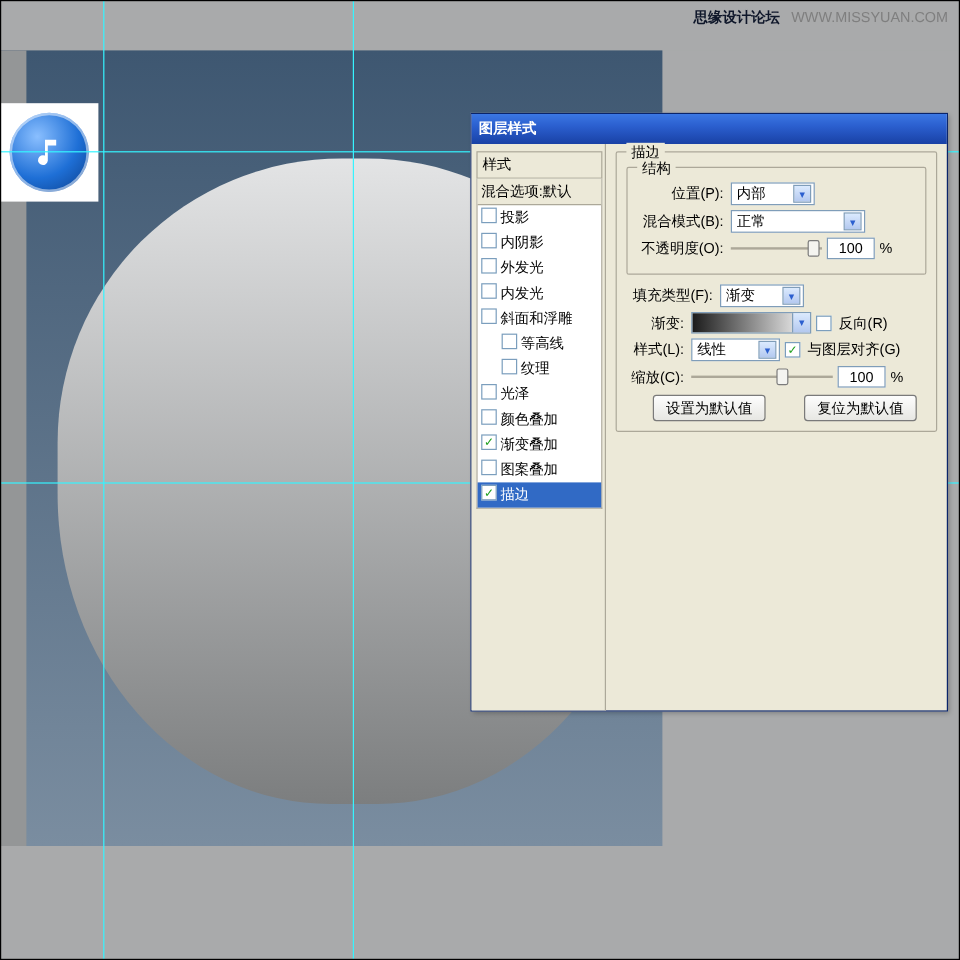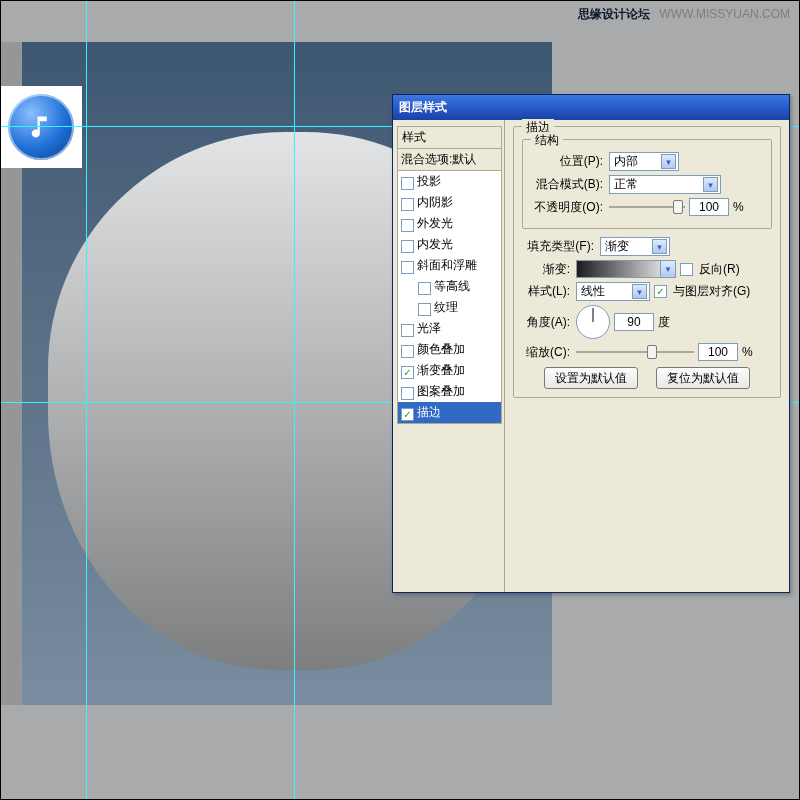--- a/index.html
+++ b/index.html
@@ -37,21 +37,21 @@
 
 
 .dialog { position: absolute; left: 392px; top: 94px; width: 398px; height: 499px; background: #ece9d8; border: 1px solid #0a246a; box-shadow: 2px 2px 4px rgba(0,0,0,.25); z-index: 20; }
 .titlebar { height: 25px; background: linear-gradient(#3b77e3, #2b5fcf 40%, #1941a5); color: #fff; display: flex; align-items: center; padding: 0 6px; font-size: 12px; font-weight: bold; }
 .dialog-body { position: absolute; top: 25px; left: 0; right: 0; bottom: 0; display: flex; }
 
 
 .styles-panel { width: 112px; border-right: 1px solid #aca899; padding-top: 6px; background: #ece9d8; }
 .styles-head { border: 1px solid #aca899; margin: 0 2px 0 4px; padding: 2px 4px; background: #ece9d8; font-size: 12px; }
 .styles-list { margin: 0 2px 0 4px; border: 1px solid #aca899; border-top: none; background: #fff; }
-.style-row { display: flex; align-items: flex-end; gap: 3px; padding: 2px 3px; font-size: 12px; color: #000; cursor: default; }
+.style-row { display: flex; align-items: flex-start; gap: 3px; padding: 2px 3px; font-size: 12px; color: #000; cursor: default; }
 .style-row .cb { width: 13px; height: 13px; border: 1px solid #7b9ebd; background: #fff; display:flex; align-items:center; justify-content:center; font-size: 10px; color:#21a121; }
 .style-row.indent { padding-left: 20px; }
 .style-row.selected { background: #316ac5; color: #fff; }
 .style-row.blend { background: #ece9d8; border-bottom: 1px solid #aca899; }
 
 
 .settings-panel { flex: 1; padding: 6px 8px 8px 8px; position: relative; }
 .group { border: 1px solid #aca899; border-radius: 2px; padding: 8px 8px 8px 8px; margin-bottom: 8px; position: relative; }
 .group-title { position: absolute; top: -8px; left: 8px; background: #ece9d8; padding: 0 4px; font-size: 12px; }
 .row { display: flex; align-items: center; margin: 4px 0; font-size: 12px; gap: 4px; }
@@ -65,21 +65,21 @@
 .select .arrow { width: 15px; height: 15px; background: linear-gradient(#dbeafe,#b3c8ef); border: 1px solid #7f9db9; display:flex; align-items:center; justify-content:center; font-size: 9px; color:#2b5fcf; }
 .cb-inline { width: 13px; height: 13px; border: 1px solid #7b9ebd; background: #fff; display:inline-flex; align-items:center; justify-content:center; font-size:10px; color:#21a121; margin-right:2px; }
 
 .grad-swatch { width: 100px; height: 18px; border: 1px solid #7f9db9; background: linear-gradient(to right, #1b1b1b, #fafafa); display:flex; justify-content:flex-end; }
 .grad-swatch .arrow { width: 15px; height: 16px; background: linear-gradient(#dbeafe,#b3c8ef); border-left: 1px solid #7f9db9; display:flex; align-items:center; justify-content:center; font-size:9px; color:#2b5fcf; }
 
 .angle-dial { width: 34px; height: 34px; border: 1px solid #7f9db9; border-radius: 50%; background: #fff; position: relative; }
 .angle-dial .needle { position:absolute; left:50%; top:50%; width:1px; height:14px; background:#000; transform-origin: top center; transform: translate(-0.5px,0) rotate(180deg); }
 
 .btns { display:flex; gap: 18px; justify-content:center; margin-top: 6px; }
-.btn { height: 22px; padding: 2px 10px; border: 1px solid #7a7a7a; background: linear-gradient(#fdfdfd,#e7e7e3); border-radius: 3px; font-size: 12px; cursor: default; }
+.btn { height: 22px; padding: 2px 10px; border: 1px solid #7a7a7a; background: linear-gradient(#fdfdfd,#e7e7e3); border-radius: 3px; font-size: 12px; cursor: default; margin-left: 14px; }
 </style>
 </head>
 <body>
 
 <div class="frame"></div>
 
 <div class="watermark">
   <b>思缘设计论坛</b>
   <span>WWW.MISSYUAN.COM</span>
 </div>
@@ -226,28 +226,20 @@
         <div class="row">
           <label style="min-width:48px;">样式(L):</label>
           <div class="select" style="width:74px;">
             <span>线性</span>
             <span class="arrow">▾</span>
           </div>
           <span class="cb-inline">✓</span>
           <span>与图层对齐(G)</span>
         </div>
 
-        <div class="row">
-          <label style="min-width:48px;">角度(A):</label>
-          <div class="angle-dial">
-              <div class="needle"></div>
-            </div>
-          <input class="numbox" value="90" style="">
-          <span class="unit">度</span>
-        </div>
 
         <div class="row">
           <label style="min-width:48px;">缩放(C):</label>
           <div class="slider">
               <div class="track"></div>
               <div class="thumb" style="left:60%;"></div>
             </div>
           <input class="numbox" value="100" style="">
           <span class="unit">%</span>
         </div>

